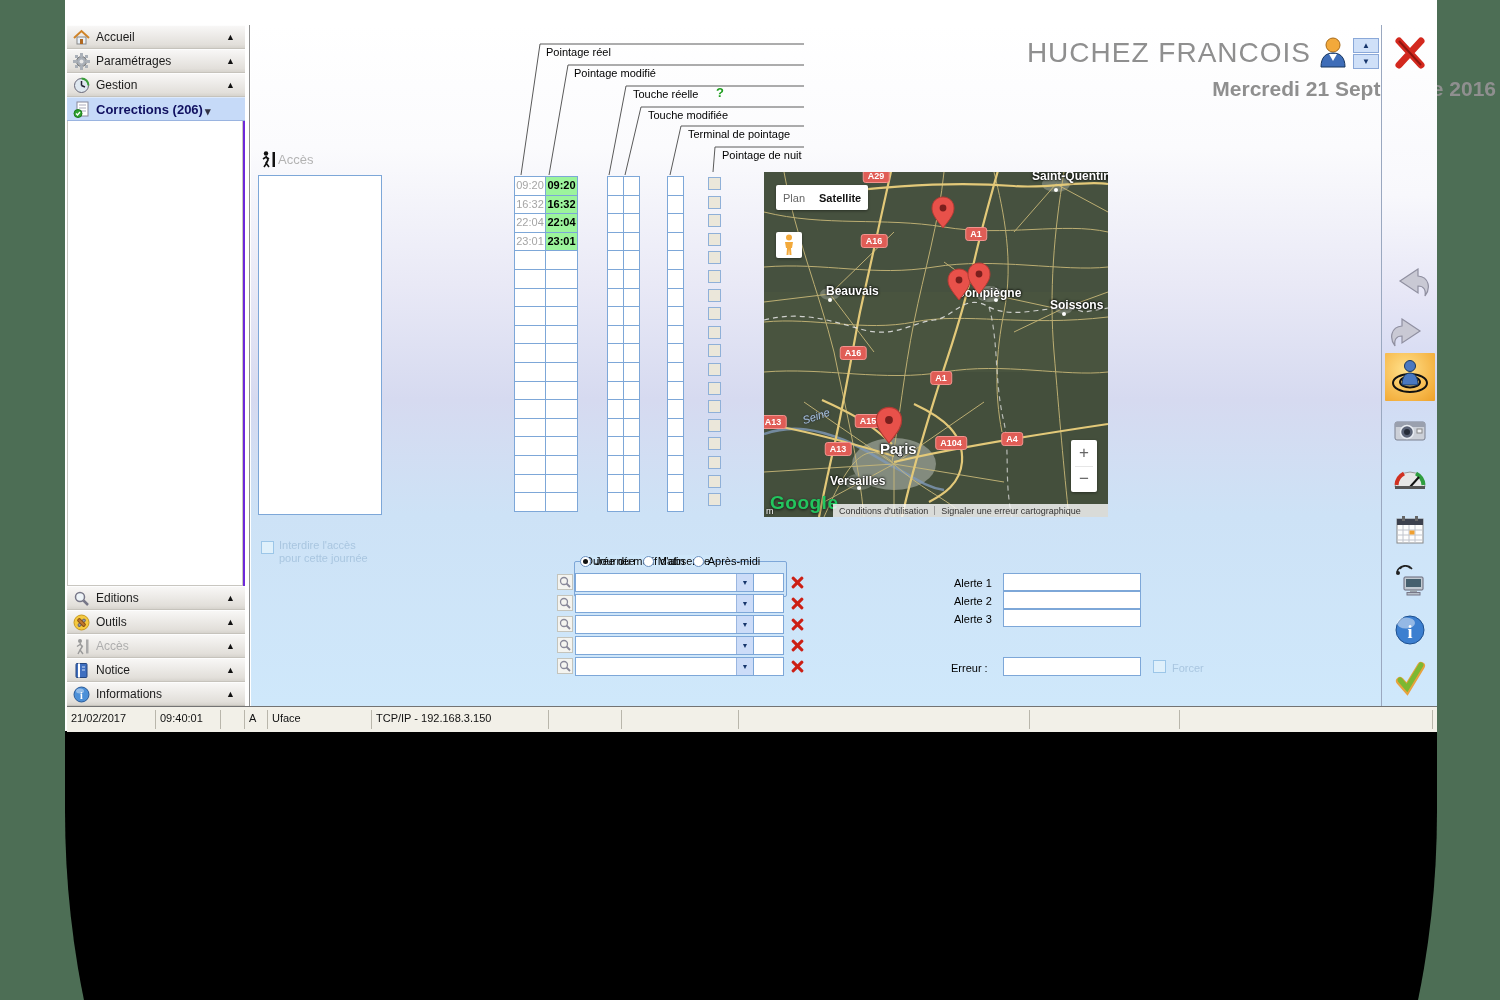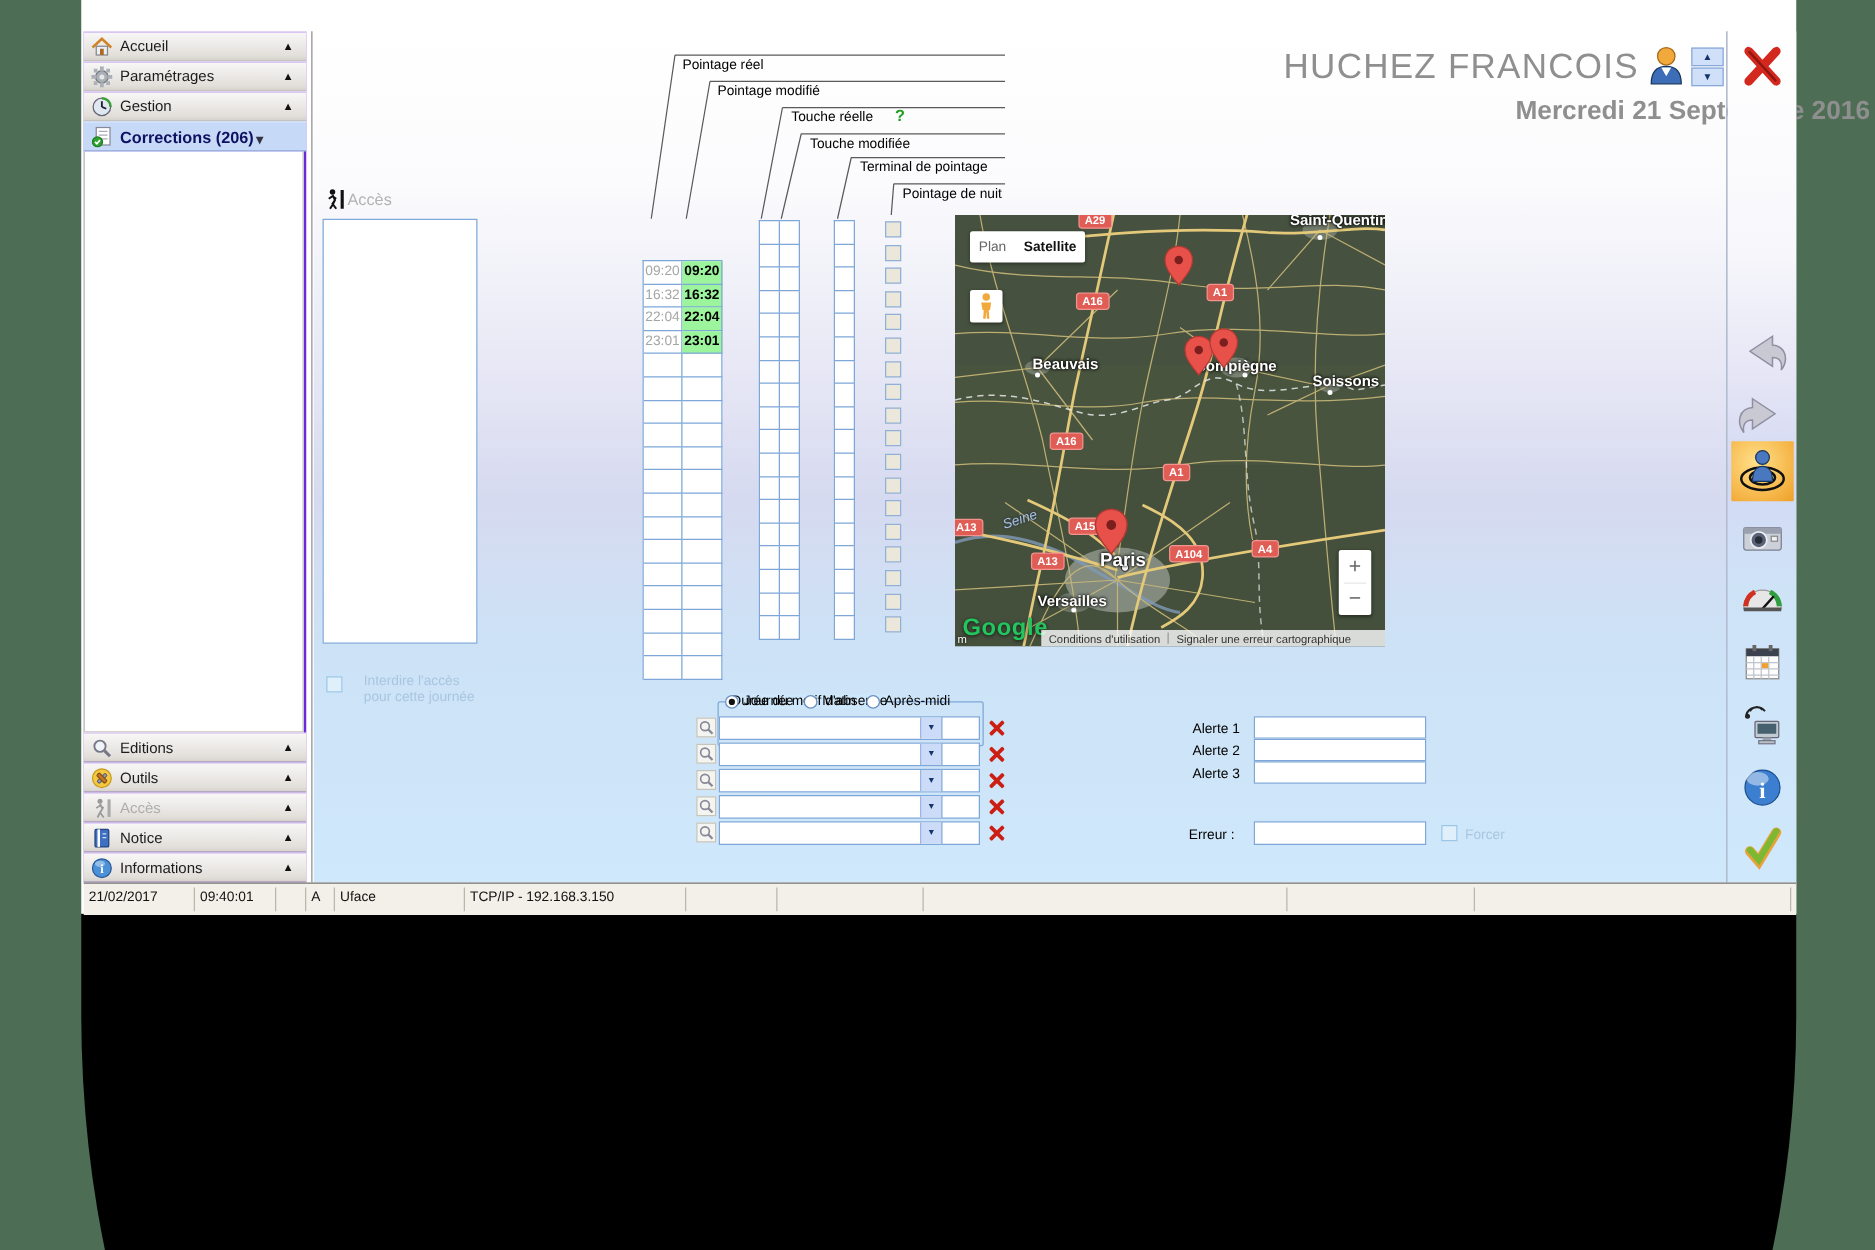--- a/index.html
+++ b/index.html
@@ -271,21 +271,21 @@
     <span class="abs punch-label" style="left:471px;top:124px;">Pointage de nuit</span>
 
     <svg class="abs" style="left:9px;top:126px;" width="16" height="17" viewBox="0 0 16 17">
       <circle cx="6" cy="2.5" r="2.2" fill="#111"></circle>
       <path d="M6 5 L8 9 L6 13 L4 16 M8 9 L6 12 L9 16 M3 8 L6 6 L9 8" stroke="#111" stroke-width="1.6" fill="none"></path>
       <rect x="12.5" y="1" width="2.5" height="15" fill="#111"></rect>
     </svg>
     <span class="abs" id="access-label">Accès</span>
     <div class="abs field" id="access-list"></div>
 
-    <div class="abs pgrid" id="grid-pointage" style="left: 263px; top: 151px; display: grid; grid-template-columns: 31px 32px; margin-top: 32px;">
+    <div class="abs pgrid" id="grid-pointage" style="left: 263px; top: 151px; display: grid; grid-template-columns: 31px 32px;">
         <div class="pcell reel" style="height: 18.6px;">09:20</div>
         <div class="pcell modif filled" style="height: 18.6px;">09:20</div>
         <div class="pcell reel" style="height: 18.6px;">16:32</div>
         <div class="pcell modif filled" style="height: 18.6px;">16:32</div>
         <div class="pcell reel" style="height: 18.6px;">22:04</div>
         <div class="pcell modif filled" style="height: 18.6px;">22:04</div>
         <div class="pcell reel" style="height: 18.6px;">23:01</div>
         <div class="pcell modif filled" style="height: 18.6px;">23:01</div>
         <div class="pcell reel" style="height: 18.6px;"></div>
         <div class="pcell modif" style="height: 18.6px;"></div>
@@ -498,21 +498,21 @@
       <div class="abs" id="google-logo">Google</div>
       <div class="abs" id="map-scale">m</div>
       <div class="abs" id="map-attrib">
         <span>Conditions d'utilisation</span>
         <span class="asep"></span>
         <span>Signaler une erreur cartographique</span>
       </div>
     </div>
 
     <div class="abs check lite" style="left:10px;top:516px;"></div>
-    <div class="abs graylabel" style="left:28px;top:514px;line-height:13px;margin-left:12px;">
+    <div class="abs graylabel" style="left:28px;top:514px;line-height:13px;">
       <div>Interdire l'accès</div>
       <div>pour cette journée</div>
     </div>
 
     <div class="abs" id="absence-group"></div>
     <div class="abs smalllabel" id="absence-title">Durée du motif d'absence</div>
     <div class="abs" id="radio-row" style="left:329px;top:529px;height:14px;display:flex;align-items:center;">
         <span class="radio on"></span>
         <span class="smalllabel" style="margin: 0px 8px 0px 4px;">Journée</span>
         <span class="radio"></span>

